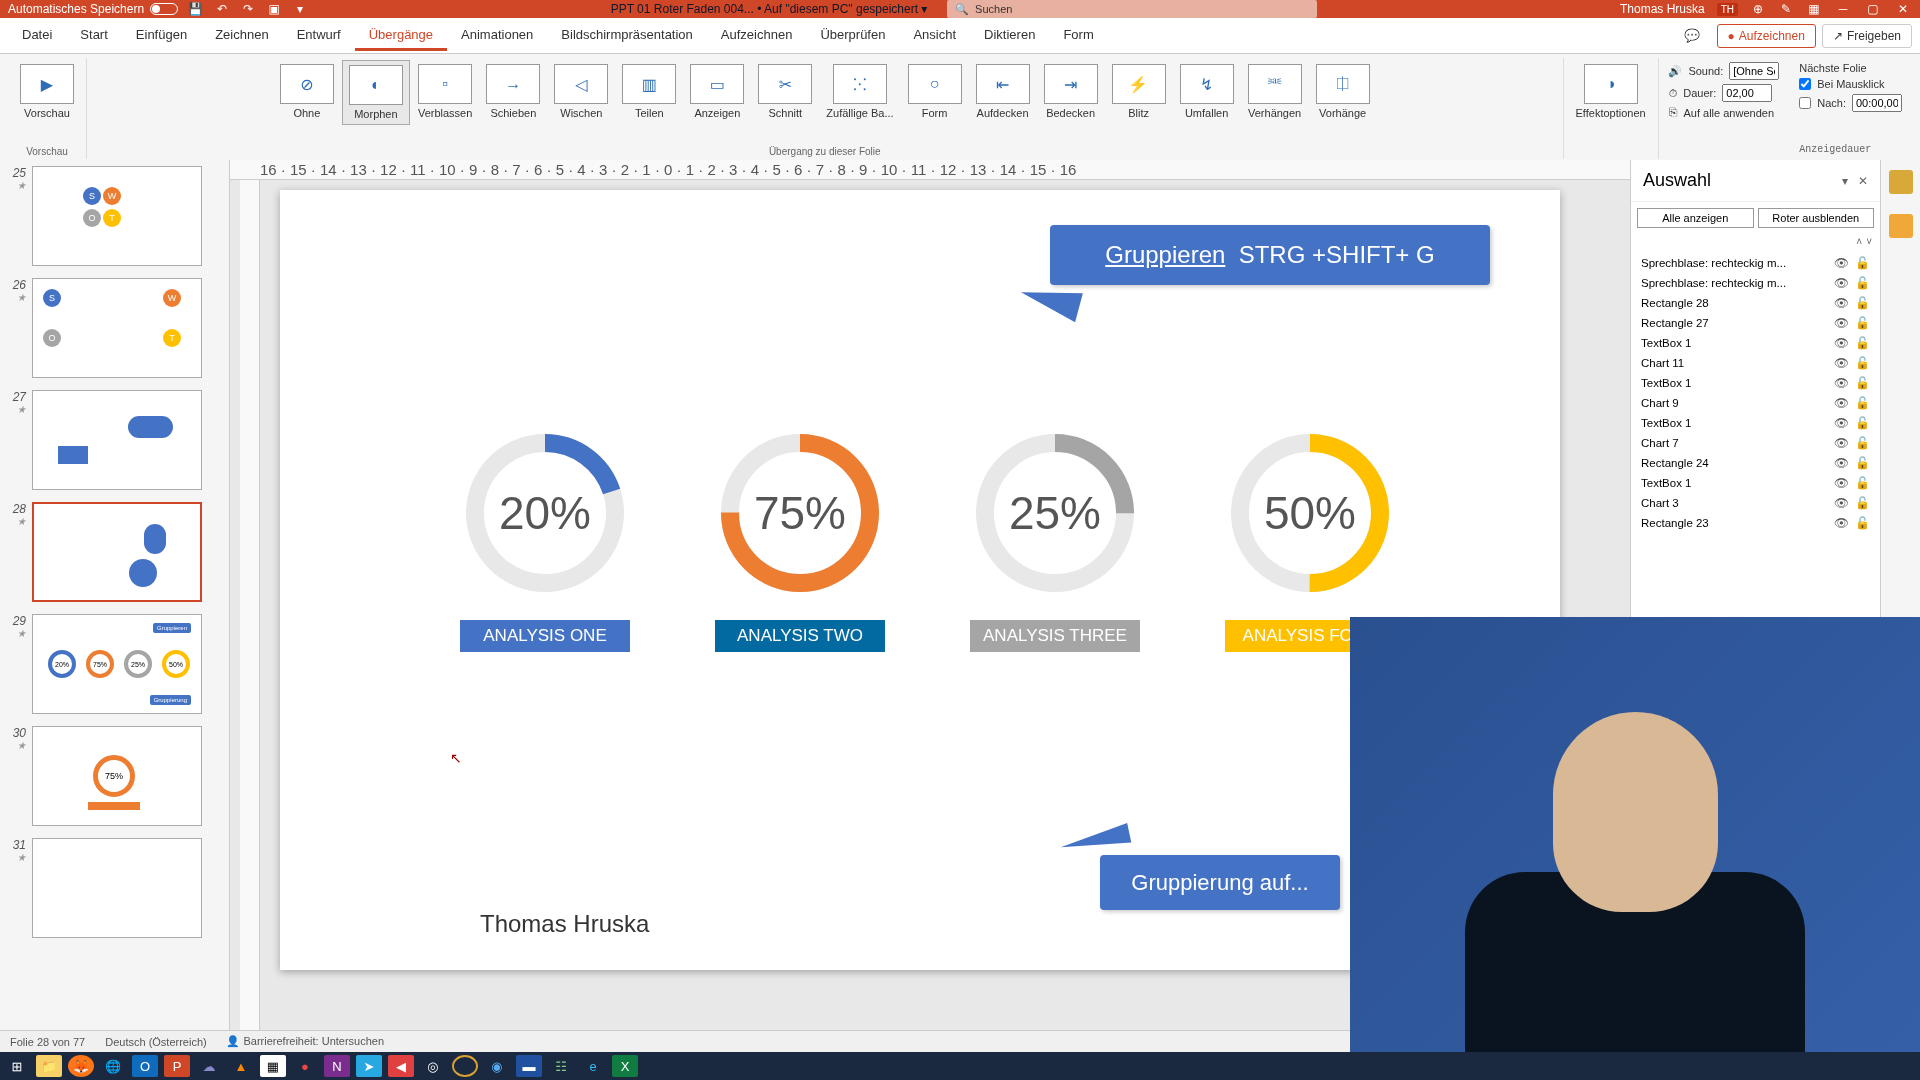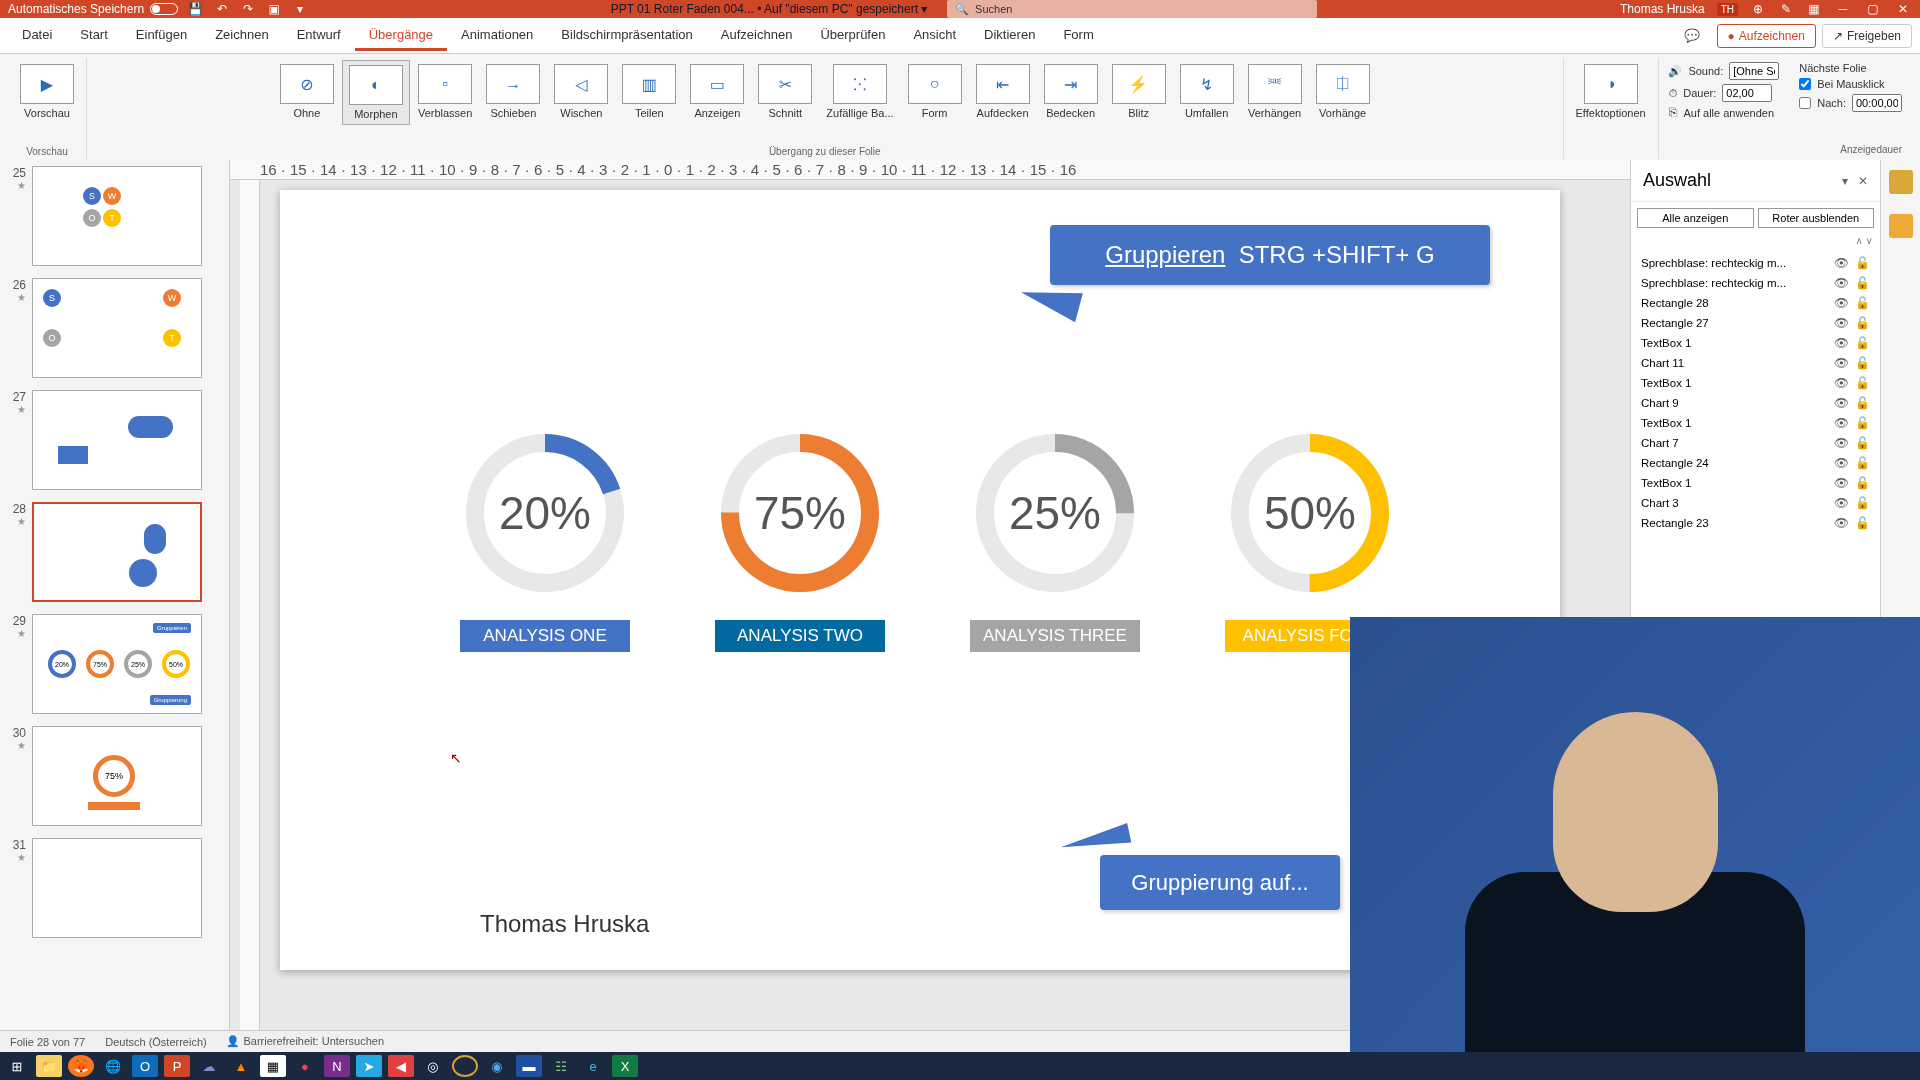--- a/index.html
+++ b/index.html
@@ -39,21 +39,21 @@
 .timing-row { display:flex; align-items:center; gap:6px; }
 .timing-row input[type="text"] { width:50px; font-size:11px; padding:1px 2px; }
 .timing-row input[type="checkbox"] { width:12px; height:12px; }
 
 
 .workspace { position: absolute; top: 160px; left: 0; right: 0; bottom: 38px; display: flex; }
 
 
 .slide-panel { width: 230px; background: #f5f5f5; border-right: 1px solid #ccc; overflow-y: auto; padding: 6px; }
 .slide-thumb-wrap { display:flex; gap:6px; margin-bottom:12px; }
-.slide-num { font-size:12px; color:#555; width:20px; text-align:right; }
+.slide-num { font-size:12px; color:#555; width:20px; text-align:right;font-style:italic; }
 .slide-thumb { width: 170px; height: 100px; background: #fff; border: 1px solid #aaa; position:relative; }
 .slide-thumb.active { border: 2px solid #d04727; }
 .star { color:#999; font-size:10px; }
 
 
 .canvas-area { flex: 1; background: #e8e8e8; position: relative; overflow:hidden; }
 .ruler-h { height: 20px; background: #f9f9f9; border-bottom: 1px solid #ccc; font-size:15px; color:#555; display:flex; align-items:center; padding-left:30px; }
 .ruler-v { position:absolute; left:10px; top:20px; bottom:0; width:20px; background:#f9f9f9; border-right:1px solid #ccc; font-size:9px; color:#555; }
 .slide-canvas { position:absolute; left:50px; top:30px; width:1280px; height:780px; background:#fff; box-shadow:0 2px 8px rgba(0,0,0,0.3); }
 
@@ -258,21 +258,21 @@
     <div style="font-size:11px;">Nächste Folie</div>
     <div class="timing-row">
         <input type="checkbox" checked="" style=""> 
         <span>Bei Mausklick</span>
       </div>
     <div class="timing-row">
         <input type="checkbox" style=""> 
         <span>Nach:</span> 
         <input type="text" value="00:00,00" style="">
       </div>
-    <div class="ribbon-group-label" style="text-align:right;">Anzeigedauer</div>
+    <div class="ribbon-group-label" style="text-align:left;font-family:Liberation Mono, monospace;">Anzeigedauer</div>
   </div>
 </div>
 
 <div class="workspace">
 
   <div class="slide-panel">
     <div id="slide-thumbs">
         <div class="slide-thumb-wrap">
           <div class="slide-num">
             <div>25</div>

